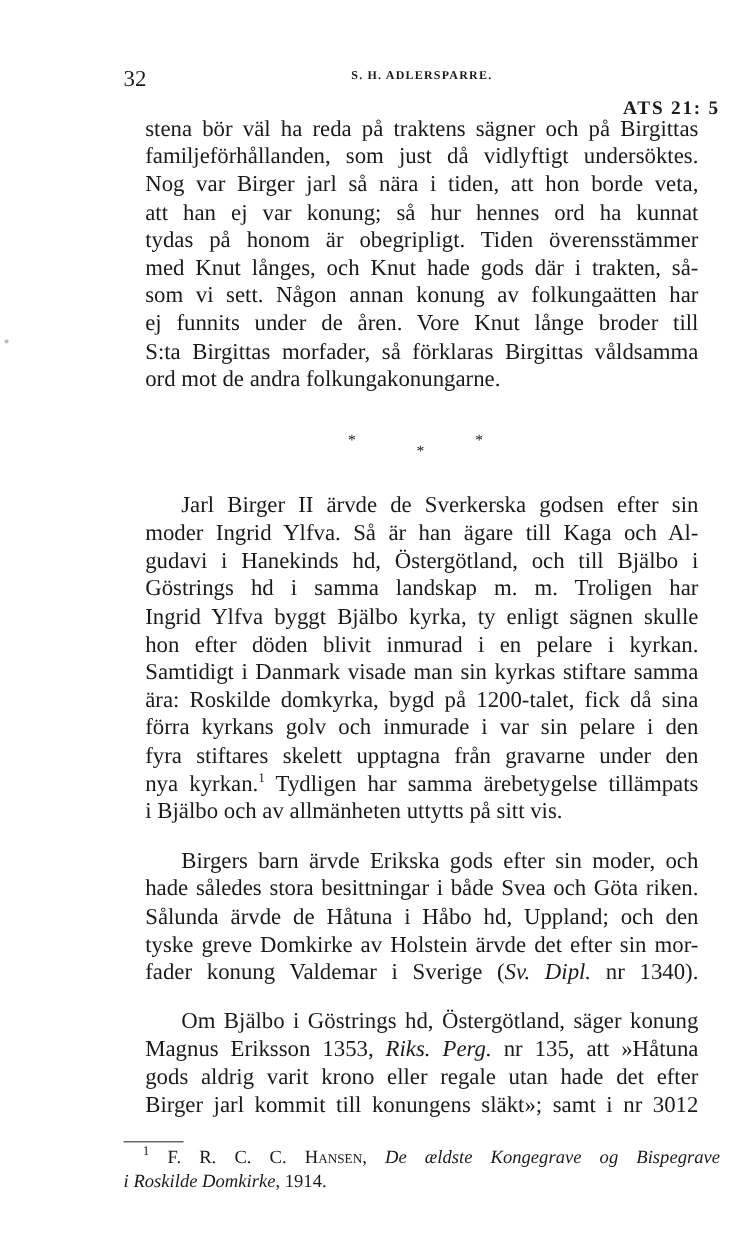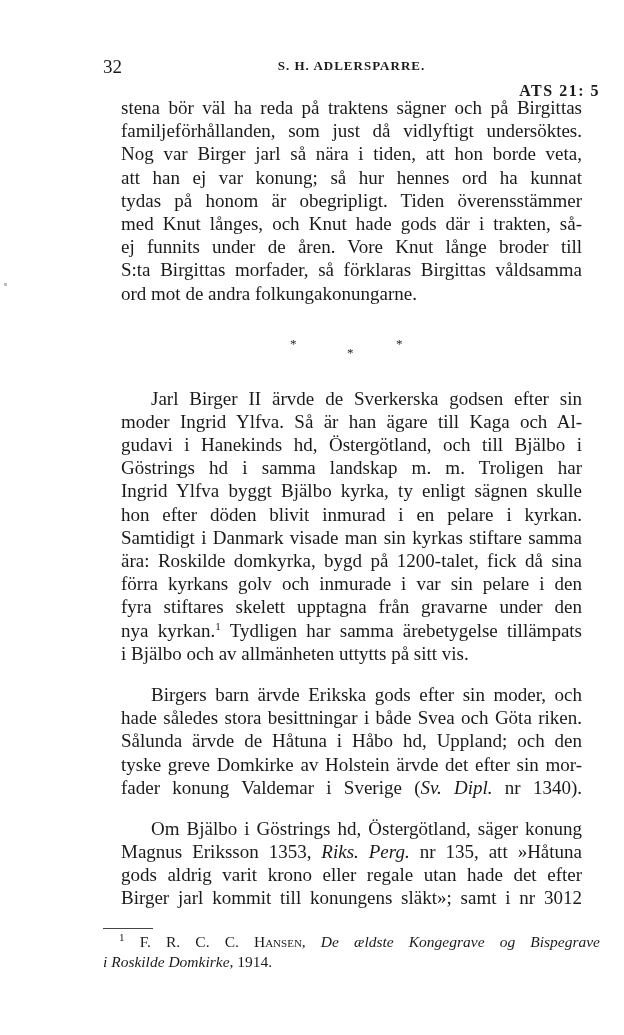--- a/index.html
+++ b/index.html
@@ -31,21 +31,21 @@
     left: 0;
     top: 0;
     font-size: 19px;
   }
   .rh-author {
     position: absolute;
     left: 0;
     right: 0;
     top: 2px;
     text-align: center;
-    font-size: 13px;
+    font-size: 10px;
     font-weight: bold;
     letter-spacing: 1px;
   }
   .rh-sig {
     position: absolute;
     right: 0;
     top: 2px;
     font-size: 16px;
     font-weight: bold;
     letter-spacing: 1.5px;
@@ -142,20 +142,21 @@
 
   <div class="body-text">
 
     <p>
       <span class="line">stena bör väl ha reda på traktens sägner och på Birgittas</span>
       <span class="line">familjeförhållanden, som just då vidlyftigt undersöktes.</span>
       <span class="line">Nog var Birger jarl så nära i tiden, att hon borde veta,</span>
       <span class="line">att han ej var konung; så hur hennes ord ha kunnat</span>
       <span class="line">tydas på honom är obegripligt. Tiden överensstämmer</span>
       <span class="line">med Knut långes, och Knut hade gods där i trakten, så-</span>
+      <span class="line">som vi sett. Någon annan konung av folkungaätten har</span>
       <span class="line">ej funnits under de åren. Vore Knut långe broder till</span>
       <span class="line">S:ta Birgittas morfader, så förklaras Birgittas våldsamma</span>
       <span class="line last">ord mot de andra folkungakonungarne.</span>
     </p>
 
     <div class="stars">
       <span class="star star-1">*</span>
       <span class="star star-2">*</span>
       <span class="star star-3">*</span>
     </div>

